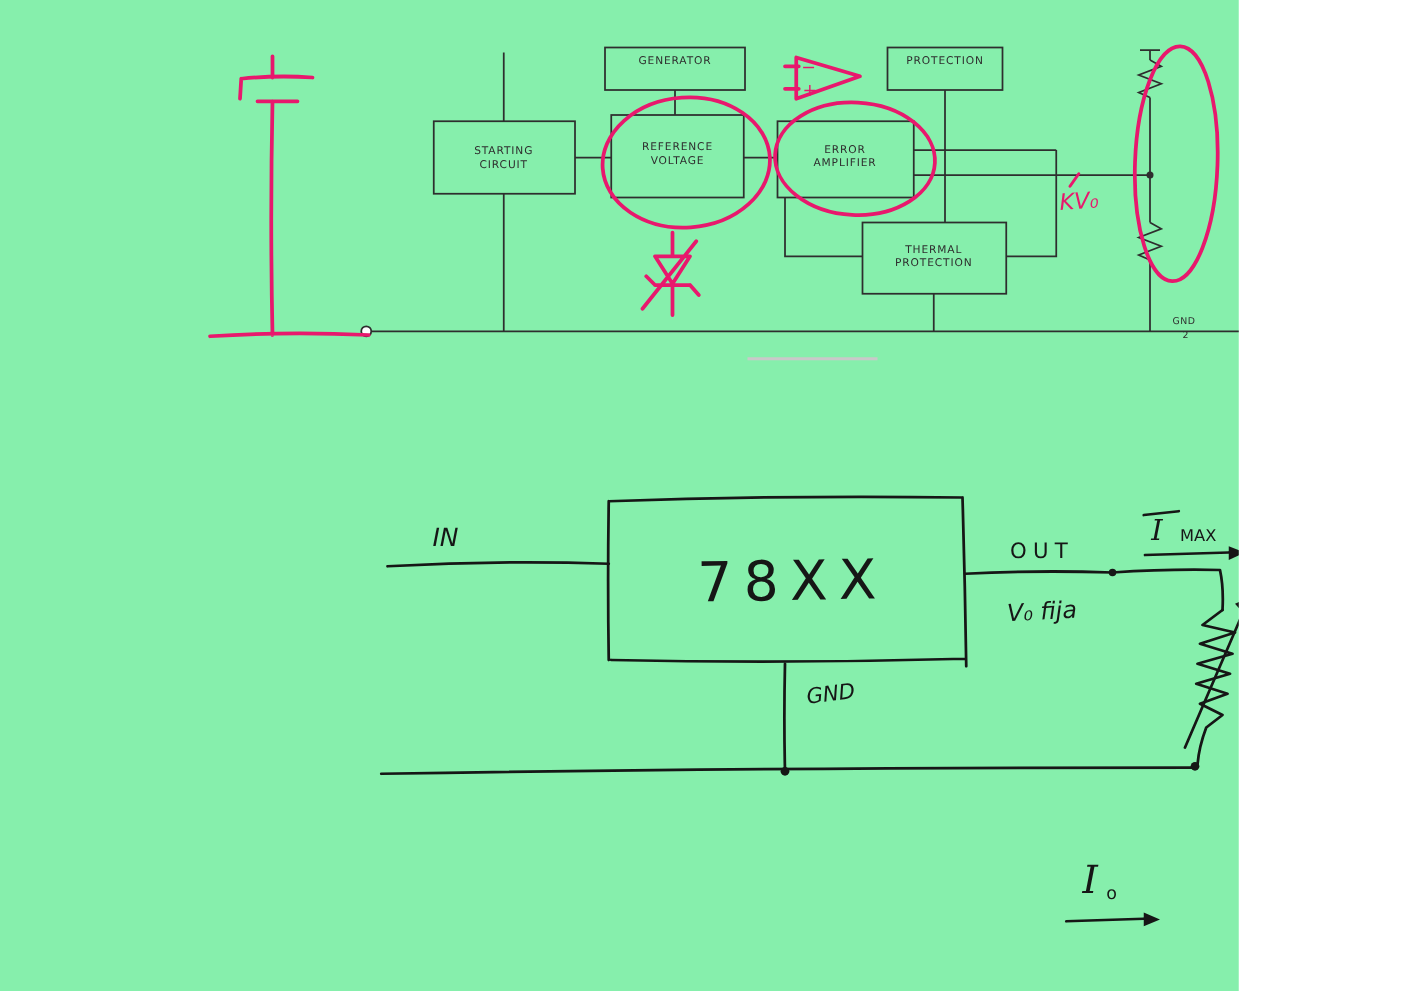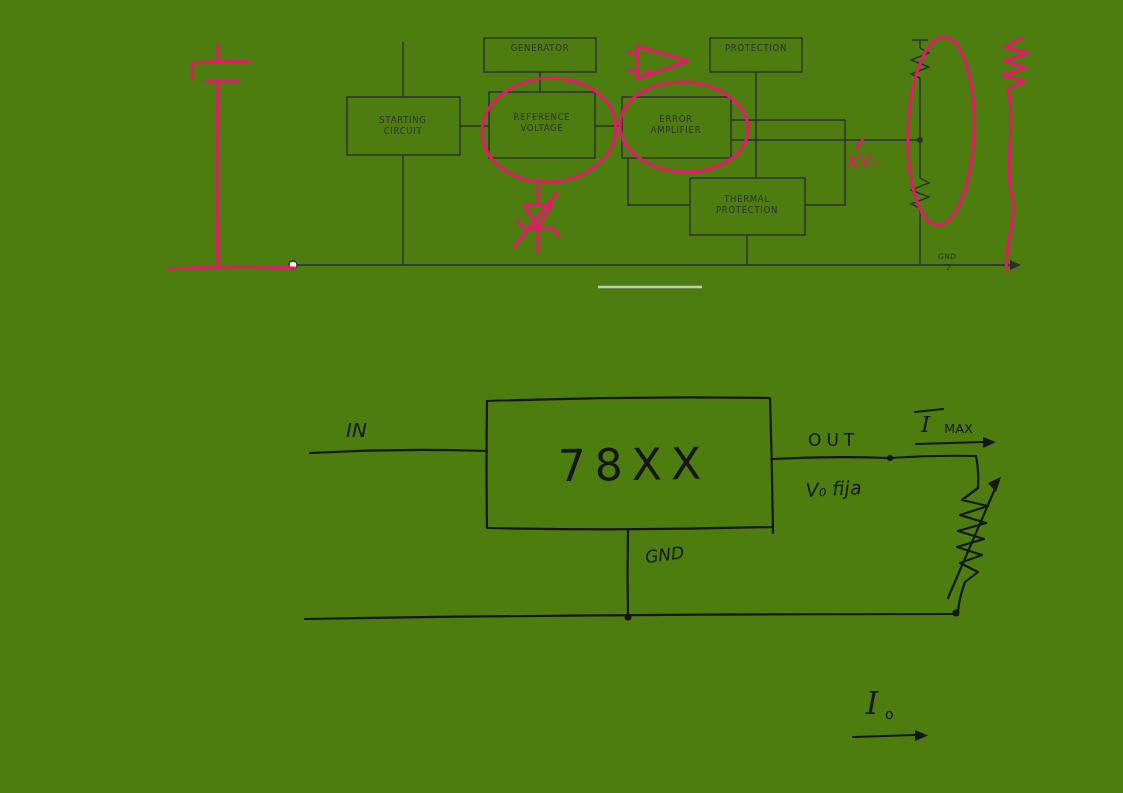--- a/index.html
+++ b/index.html
@@ -1,16 +1,16 @@
 <!DOCTYPE html>
 <html><head>
 <meta charset="utf-8">
 <style>
   html,body{margin:0;padding:0;background:#fff;}
-  .canvas{position:relative;width:1123px;height:793px;background:#4d7c0f;overflow:hidden;}
+  .canvas{position:relative;width:991px;height:793px;background:#86efac;overflow:hidden;}
   .canvas svg{position:absolute;left:0;top:0;}
   .bd-label{font-family:"DejaVu Sans",sans-serif;font-size:8.5px;letter-spacing:.7px;}
   .bd-small{font-family:"DejaVu Sans",sans-serif;font-size:7.5px;letter-spacing:.4px;}
   .hand{font-family:"DejaVu Sans",sans-serif;font-style:italic;}
   .hand-up{font-family:"DejaVu Sans",sans-serif;}
   .hand-serif{font-family:"DejaVu Serif",serif;font-style:italic;}
   .chip{font-family:"DejaVu Sans",sans-serif;font-size:44px;letter-spacing:9px;}
   .pen-hand{font-family:"DejaVu Sans",sans-serif;font-style:italic;font-size:18px;}
 </style>
 </head>

